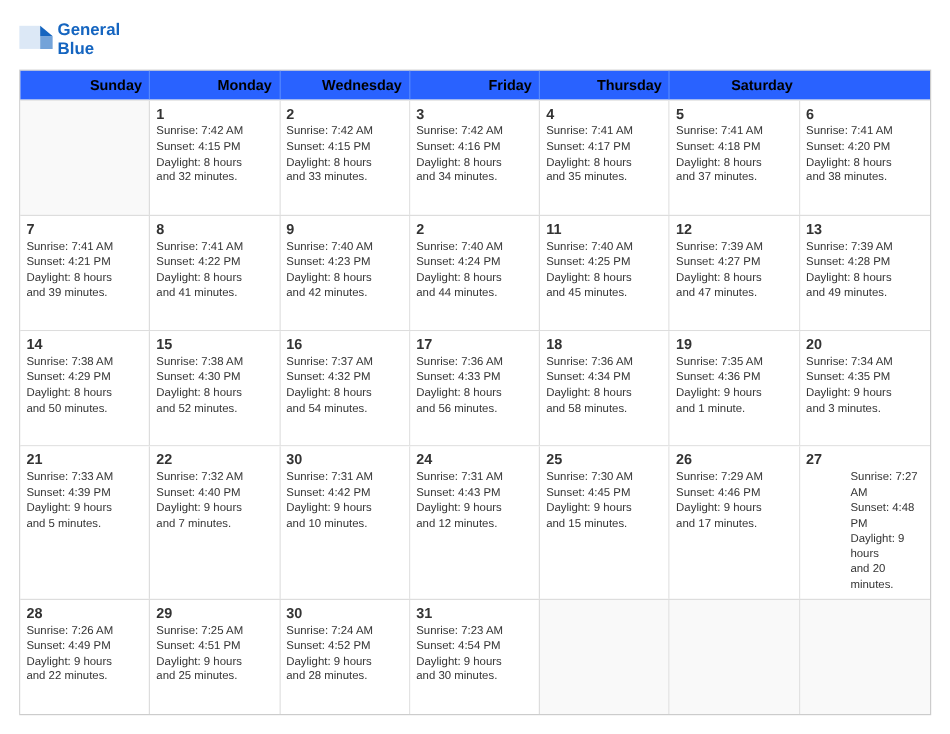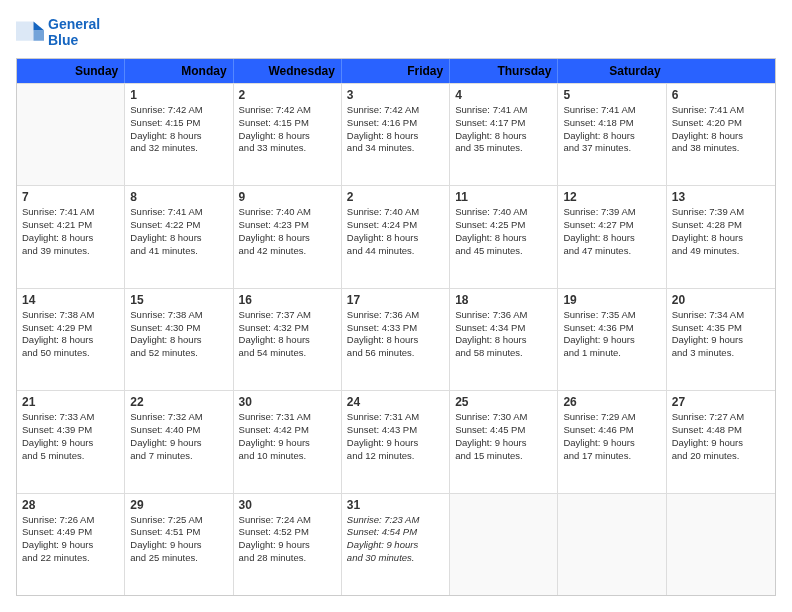--- a/index.html
+++ b/index.html
@@ -315,21 +315,21 @@
           </div>
           <div class="cal-cell">
             <div class="day-num">26</div>
             <div class="day-info" style="white-space: pre-line;">Sunrise: 7:29 AM
 Sunset: 4:46 PM
 Daylight: 9 hours
 and 17 minutes.</div>
           </div>
           <div class="cal-cell">
             <div class="day-num">27</div>
-            <div class="day-info" style="white-space: pre-line;">Sunrise: 7:27 AM
+            <div class="day-info" style="white-space: pre-line; margin-left: 37px;">Sunrise: 7:27 AM
 Sunset: 4:48 PM
 Daylight: 9 hours
 and 20 minutes.</div>
           </div>
         </div>
         <div class="cal-row">
           <div class="cal-cell">
             <div class="day-num">28</div>
             <div class="day-info" style="white-space: pre-line;">Sunrise: 7:26 AM
 Sunset: 4:49 PM
@@ -345,21 +345,21 @@
           </div>
           <div class="cal-cell">
             <div class="day-num">30</div>
             <div class="day-info" style="white-space: pre-line;">Sunrise: 7:24 AM
 Sunset: 4:52 PM
 Daylight: 9 hours
 and 28 minutes.</div>
           </div>
           <div class="cal-cell">
             <div class="day-num">31</div>
-            <div class="day-info" style="white-space: pre-line; font-style: italic;">Sunrise: 7:23 AM
+            <div class="day-info" style="white-space: pre-line;">Sunrise: 7:23 AM
 Sunset: 4:54 PM
 Daylight: 9 hours
 and 30 minutes.</div>
           </div>
           <div class="cal-cell empty"></div>
           <div class="cal-cell empty"></div>
           <div class="cal-cell empty"></div>
         </div>
       </div>
   </div>

